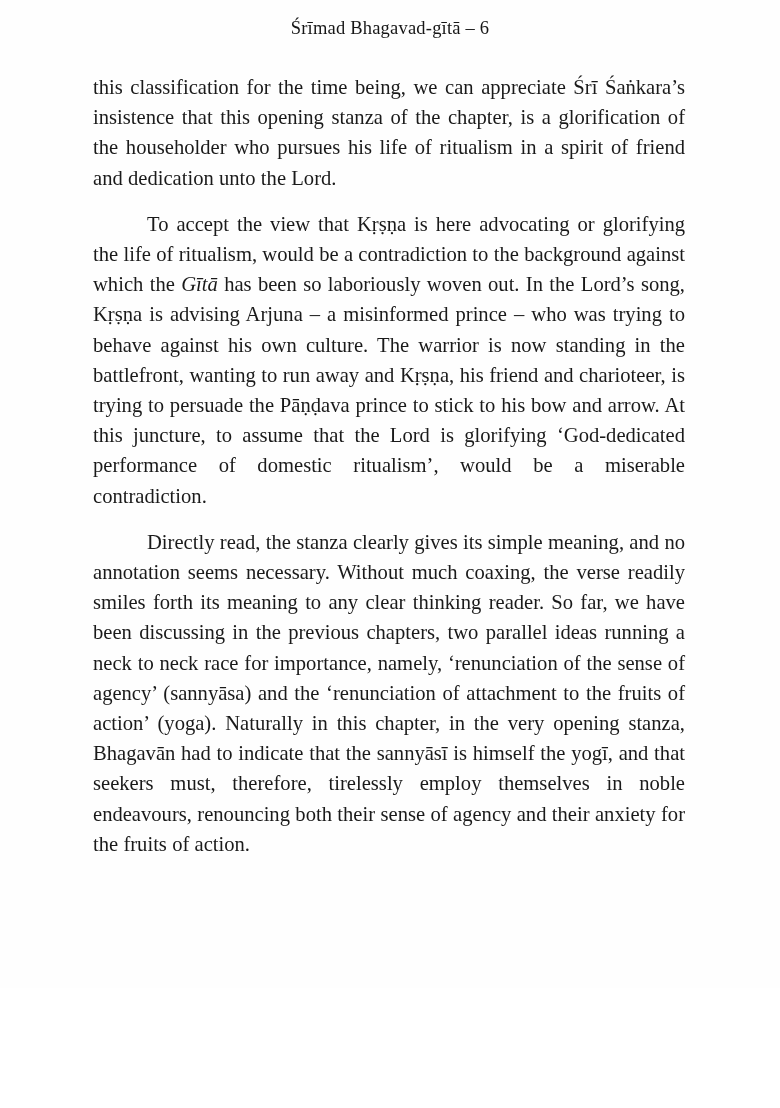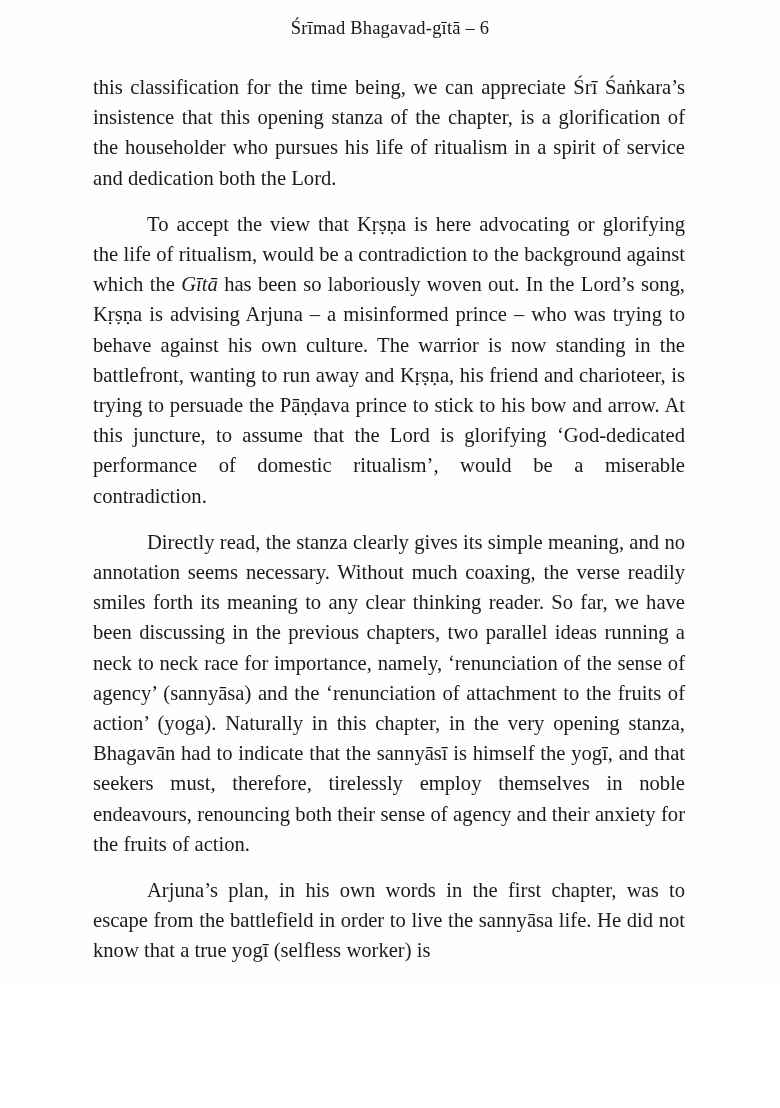--- a/index.html
+++ b/index.html
@@ -62,25 +62,24 @@
 </style>
 </head>
 <body>
 
 <div class="page">
 
   <div class="running-head">Śrīmad Bhagavad-gītā – 6</div>
 
   <div class="text-column">
 
-    <p class="para no-indent">this classification for the time being, we can appreciate Śrī Śaṅkara’s insistence that this opening stanza of the chapter, is a glorification of the householder who pursues his life of ritualism in a spirit of service and dedication both the Lord.</p>
+    <p class="para no-indent">this classification for the time being, we can appreciate Śrī Śaṅkara’s insistence that this opening stanza of the chapter, is a glorification of the householder who pursues his life of ritualism in a spirit of friend and dedication unto the Lord.</p>
 
     <p class="para">To accept the view that Kṛṣṇa is here advocating or glorifying the life of ritualism, would be a contradiction to the background against which the <i>Gītā</i> has been so laboriously woven out. In the Lord’s song, Kṛṣṇa is advising Arjuna – a misinformed prince – who was trying to behave against his own culture. The warrior is now standing in the battlefront, wanting to run away and Kṛṣṇa, his friend and charioteer, is trying to persuade the Pāṇḍava prince to stick to his bow and arrow. At this juncture, to assume that the Lord is glorifying ‘God-dedicated performance of domestic ritualism’, would be a miserable contradiction.</p>
 
     <p class="para">Directly read, the stanza clearly gives its simple meaning, and no annotation seems necessary. Without much coaxing, the verse readily smiles forth its meaning to any clear thinking reader. So far, we have been discussing in the previous chapters, two parallel ideas running a neck to neck race for importance, namely, ‘renunciation of the sense of agency’ (sannyāsa) and the ‘renunciation of attachment to the fruits of action’ (yoga). Naturally in this chapter, in the very opening stanza, Bhagavān had to indicate that the sannyāsī is himself the yogī, and that seekers must, therefore, tirelessly employ themselves in noble endeavours, renouncing both their sense of agency and their anxiety for the fruits of action.</p>
 
-    <p class="para">Arjuna’s plan, in his own words in the first chapter, was to escape from the battlefield in order to live the sannyāsa life. He did not know that a true yogī (selfless worker) is</p>
 
   </div>
 
   <div class="folio">2</div>
 
 </div>
 
 </body></html>

